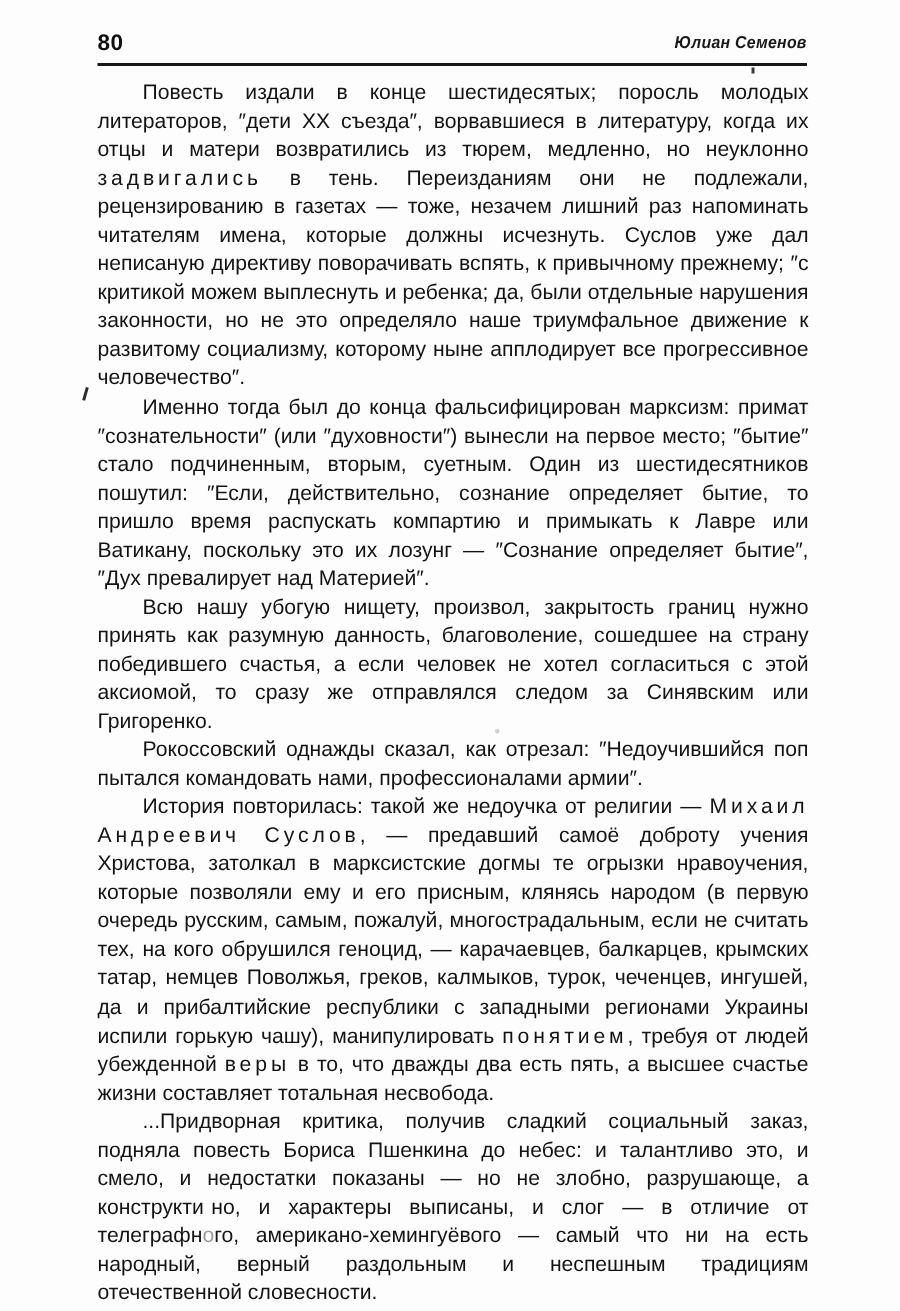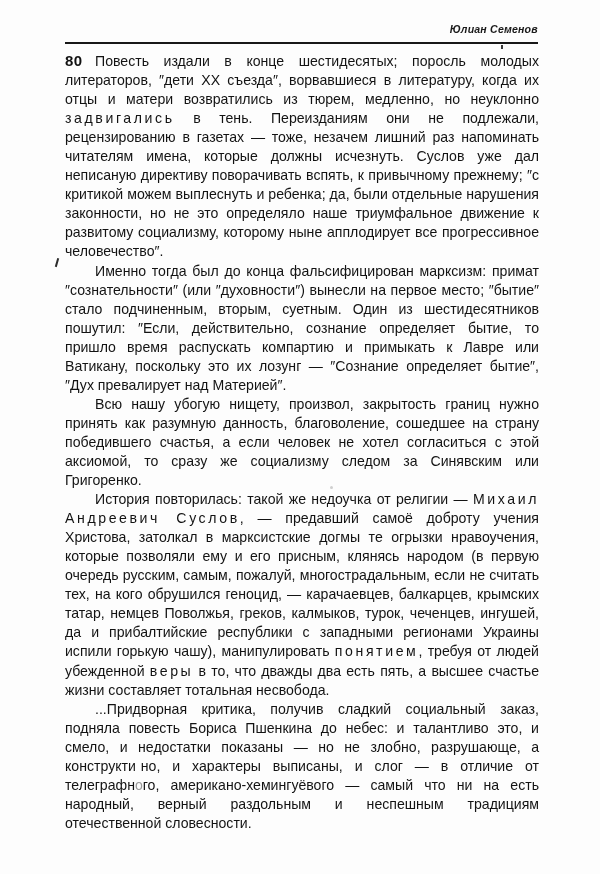--- a/index.html
+++ b/index.html
@@ -26,21 +26,20 @@
     height: 24px;
   }
   .folio {
     position: absolute;
     left: 0;
     top: 0;
     font-size: 15px;
     font-weight: bold;
     color: #111111;
     letter-spacing: 0.3px;
-    margin-top: 32px;
   }
   .running-title {
     position: absolute;
     right: 0;
     top: 3px;
     font-size: 11.5px;
     font-style: italic;
     font-weight: bold;
     color: #1a1a1a;
     letter-spacing: 0.2px;
@@ -126,22 +125,23 @@
     <span class="running-title">Юлиан Семенов</span>
   </div>
   <div class="header-rule"></div>
 
   <div class="textblock">
 
     <p class="para">Повесть издали в конце шестидесятых; поросль молодых литераторов, ″дети XX съезда″, ворвавшиеся в литературу, когда их отцы и матери возвратились из тюрем, медленно, но неуклонно <span class="sp">задвигались</span> в тень. Переизданиям они не подлежали, рецензированию в газетах — тоже, незачем лишний раз напоминать читателям имена, которые должны исчезнуть. Суслов уже дал неписаную директиву поворачивать вспять, к привычному прежнему; ″с критикой можем выплеснуть и ребенка; да, были отдельные нарушения законности, но не это определяло наше триумфальное движение к развитому социализму, которому ныне апплодирует все прогрессивное человечество″.</p>
 
     <p class="para">Именно тогда был до конца фальсифицирован марксизм: примат ″сознательности″ (или ″духовности″) вынесли на первое место; ″бытие″ стало подчиненным, вторым, суетным. Один из шестидесятников пошутил: ″Если, действительно, сознание определяет бытие, то пришло время распускать компартию и примыкать к Лавре или Ватикану, поскольку это их лозунг — ″Сознание определяет бытие″, ″Дух превалирует над Материей″.</p>
 
-    <p class="para">Всю нашу убогую нищету, произвол, закрытость границ нужно принять как разумную данность, благоволение, сошедшее на страну победившего счастья, а если человек не хотел согласиться с этой аксиомой, то сразу же социализму следом за Синявским или Григоренко.</p>
+    <p class="para">Всю нашу убогую нищету, произвол, закрытость границ нужно принять как разумную данность, благоволение, сошедшее на страну победившего счастья, а если человек не хотел согласиться с этой аксиомой, то сразу же отправлялся следом за Синявским или Григоренко.</p>
 
+    <p class="para">Рокоссовский однажды сказал, как отрезал: ″Недоучившийся поп пытался командовать нами, профессионалами армии″.</p>
 
     <p class="para">История повторилась: такой же недоучка от религии — <span class="sp">Михаил Андреевич Суслов</span>, — предавший самоё доброту учения Христова, затолкал в марксистские догмы те огрызки нравоучения, которые позволяли ему и его присным, клянясь народом (в первую очередь русским, самым, пожалуй, многострадальным, если не считать тех, на кого обрушился геноцид, — карачаевцев, балкарцев, крымских татар, немцев Поволжья, греков, калмыков, турок, чеченцев, ингушей, да и прибалтийские республики с западными регионами Украины испили горькую чашу), манипулировать <span class="sp">понятием</span>, требуя от людей убежденной <span class="sp">веры</span> в то, что дважды два есть пять, а высшее счастье жизни составляет тотальная несвобода.</p>
 
     <p class="para">...Придворная критика, получив сладкий социальный заказ, подняла повесть Бориса Пшенкина до небес: и талантливо это, и смело, и недостатки показаны — но не злобно, разрушающе, а конструкти<span class="gap"></span>но, и характеры выписаны, и слог — в отличие от телеграфн<span class="faded">о</span>го, американо-хемингуёвого — самый что ни на есть народный, верный раздольным и неспешным традициям отечественной словесности.</p>
 
   </div>
 
   <div class="margin-tick"></div>
   <div class="speck-a"></div>
   <div class="speck-b"></div>

